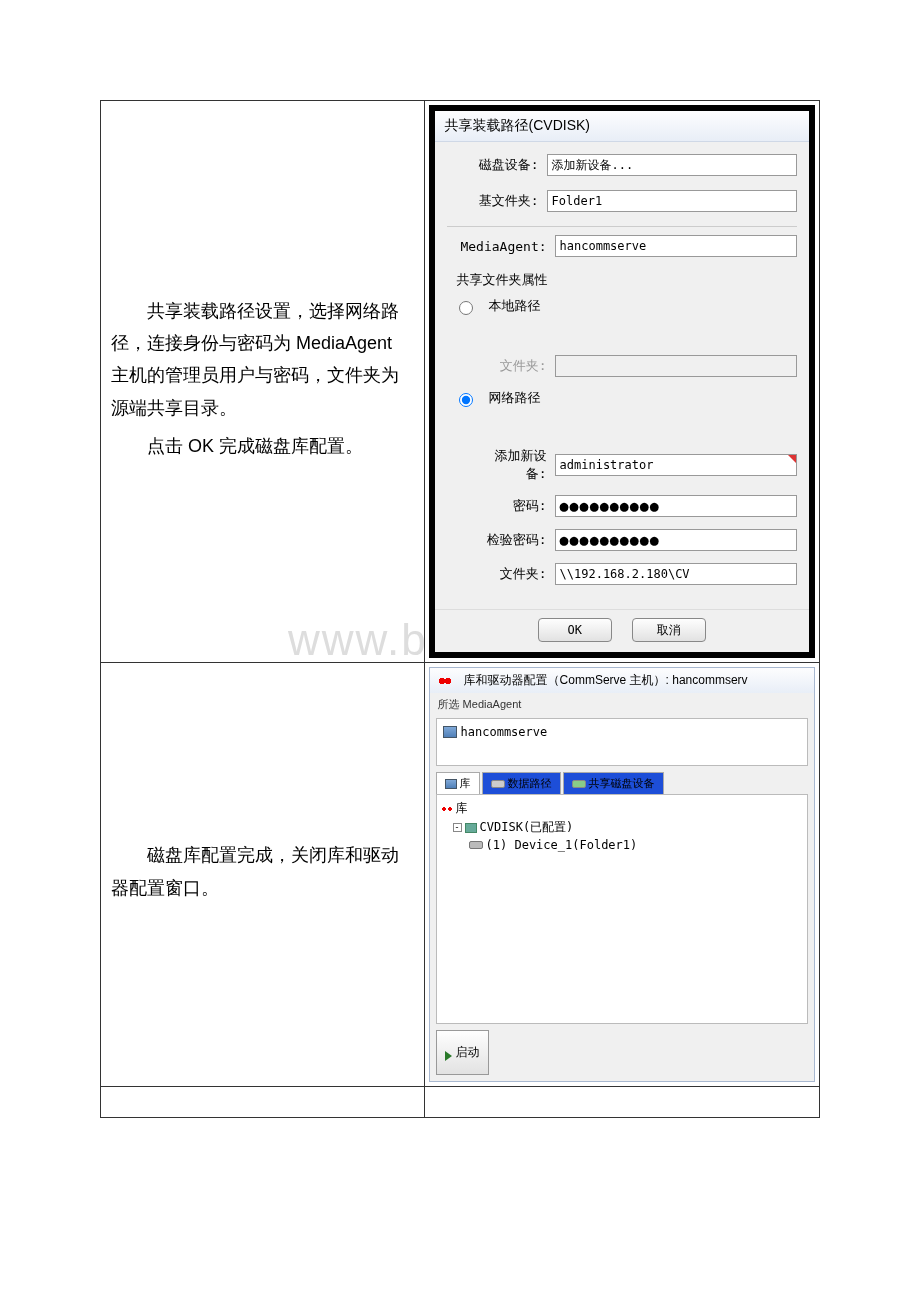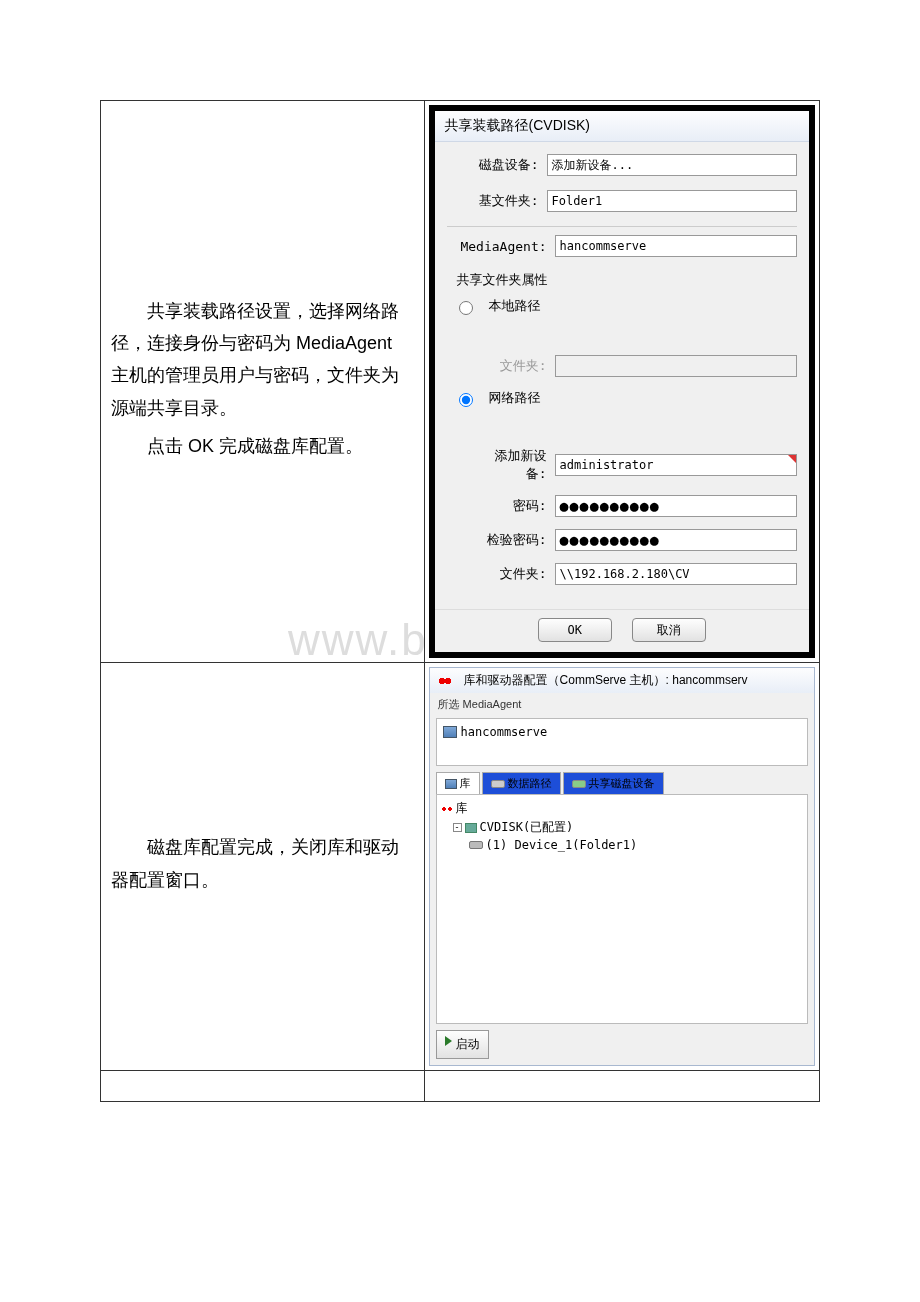--- a/index.html
+++ b/index.html
@@ -233,23 +233,23 @@
       border: 1px solid #888;
       font-size: 9px;
       line-height: 7px;
       text-align: center;
     }
     .btm-btn-row {
       margin: 4px 6px 6px 6px;
     }
     .btm-btn {
       display: inline-flex;
-      align-items: flex-start;
+      align-items: flex-end;
       gap: 4px;
-      padding: 5px 8px;
+      padding: 13px 8px;
       background: linear-gradient(#fefefe, #e2e2e2);
       border: 1px solid #999;
       font-size: 12px;
       font-family: SimSun, monospace;
       cursor: pointer;
     }
     .play-icon {
       width: 0; height: 0;
       border-left: 7px solid #2a7a2a;
       border-top: 5px solid transparent;

